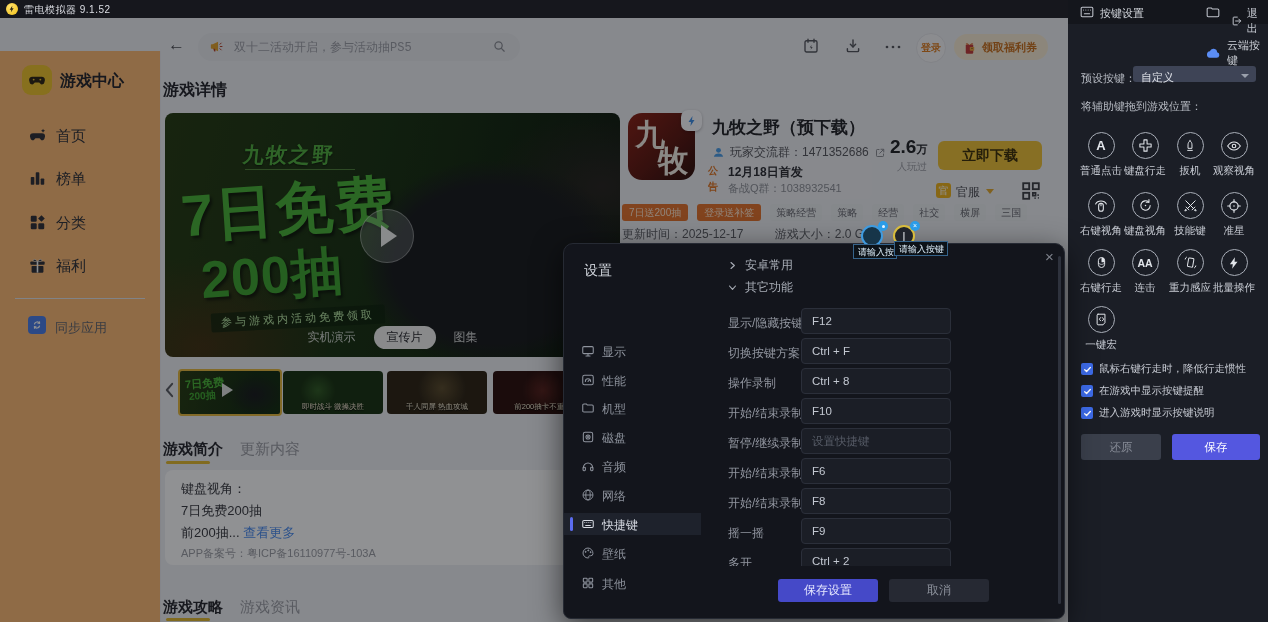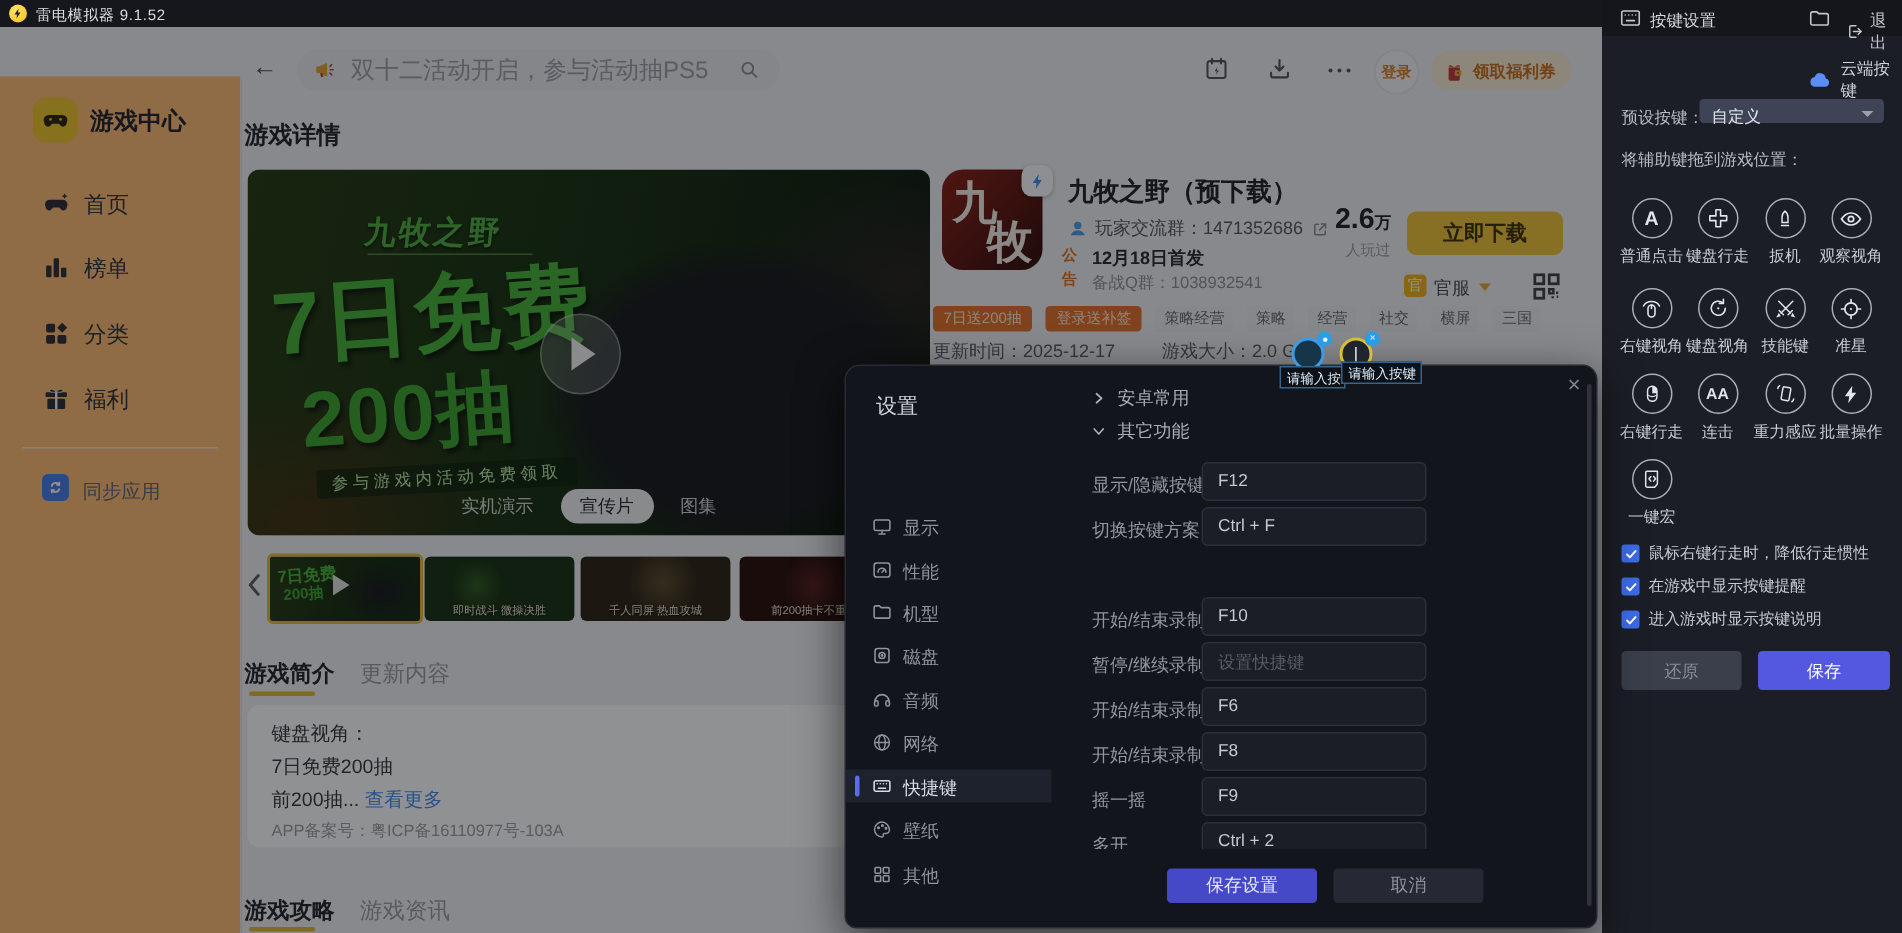--- a/index.html
+++ b/index.html
@@ -25,21 +25,21 @@
   .side-item .si-lb{position:absolute;left:56px;top:6px;font-size:15px;color:#313238;font-weight:500;}
   .side-divider{position:absolute;left:15px;top:247px;width:130px;height:1px;background:#e3e5ea;}
   .sync-icon{position:absolute;left:28px;top:265px;width:18px;height:18px;border-radius:4px;background:#4a7de8;
              display:flex;align-items:center;justify-content:center;}
   .sync-label{position:absolute;left:55px;top:268px;font-size:13px;color:#64666d;}
 
   
   .back-arrow{position:absolute;left:168px;top:17px;font-size:17px;color:#4b4c52;cursor:pointer;}
   .searchbar{position:absolute;left:198px;top:15px;width:322px;height:28px;border-radius:14px;background:#e9ebef;}
   .searchbar input{position:absolute;left:34px;top:0;width:240px;height:28px;border:none;background:transparent;outline:none;
-                   font-size:16px;color:#4d7c0f;font-family:Liberation Sans, sans-serif;}
+                   font-size:12px;color:#4d7c0f;font-family:Liberation Mono, monospace;}
   .searchbar input::placeholder{color:#9c9ea6;}
   .sb-horn{position:absolute;left:11px;top:6px;}
   .sb-mag{position:absolute;left:294px;top:6px;color:#8b8d94;}
   .tb-ic{position:absolute;top:19px;color:#53555c;cursor:pointer;}
   .login-btn{position:absolute;left:916px;top:15px;width:28px;height:28px;border-radius:50%;background:#f6f6f8;
              border:1px solid #e4e5e9;display:flex;align-items:center;justify-content:center;
              font-size:10px;color:#de7c1e;font-weight:bold;cursor:pointer;}
   .coupon-btn{position:absolute;left:954px;top:16px;height:26px;border-radius:13px;background:#f8ecd3;
               display:flex;align-items:center;gap:5px;padding:0 11px 0 8px;cursor:pointer;}
   .coupon-btn .cp-lb{font-size:11px;font-weight:bold;color:#c96f1d;}
@@ -569,20 +569,26 @@
         <div class="m-input">
             <span>F12</span>
           </div>
       </div>
       <div class="m-row" style="top:42px">
         <span class="m-label">切换按键方案</span>
         <div class="m-input">
             <span>Ctrl + F</span>
           </div>
       </div>
+      <div class="m-row" style="top:72px">
+        <span class="m-label">操作录制</span>
+        <div class="m-input">
+            <span>Ctrl + 8</span>
+          </div>
+      </div>
       <div class="m-row" style="top:102px">
         <span class="m-label">开始/结束录制操作</span>
         <div class="m-input">
             <span>F10</span>
           </div>
       </div>
       <div class="m-row" style="top:132px">
         <span class="m-label">暂停/继续录制操作</span>
         <div class="m-input">
             <span class="ph">设置快捷键</span>

